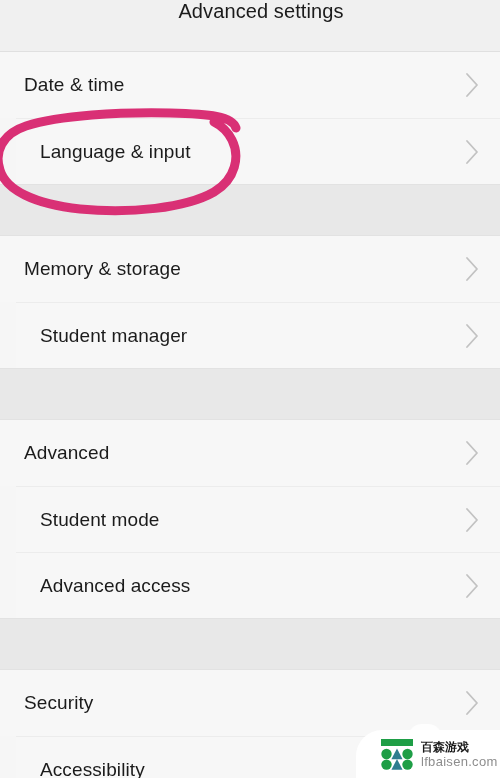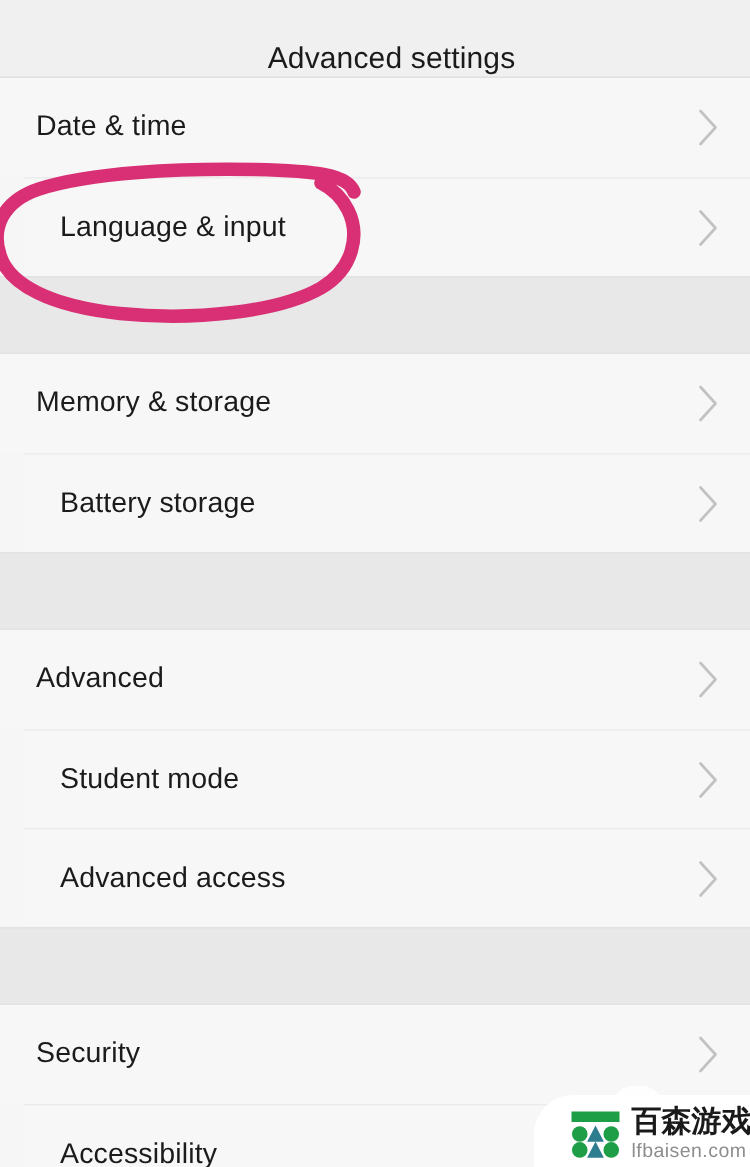--- a/index.html
+++ b/index.html
@@ -19,21 +19,21 @@
     background: #f6f6f6;
   }
 
   
   .header {
     position: relative;
     height: 52px;
     background: #f0f0f0;
     border-bottom: 1px solid #e0e0e0;
     display: flex;
-    align-items: flex-end;
+    align-items: flex-start;
     justify-content: center;
     box-sizing: border-box;
     padding-left: 22px;
   }
   .header-title {
     font-size: 20px;
     color: #1b1b1b;
     letter-spacing: 0.1px;
     font-weight: 400;
   }
@@ -125,21 +125,21 @@
     position: absolute;
     left: 24px;
     top: 22px;
     display: flex;
     align-items: center;
     gap: 7px;
   }
   .wm-mark { width: 34px; height: 32px; display: block; }
   .wm-text { line-height: 1; }
   .wm-cn {
-    font-size: 20px;
+    font-size: 12px;
     font-weight: bold;
     color: #1a1a1a;
     letter-spacing: 0px;
     white-space: nowrap;
   }
   .wm-url {
     font-size: 13px;
     color: #8d8d8d;
     letter-spacing: 0.3px;
     margin-top: 2px;
@@ -181,21 +181,21 @@
     <div class="group">
       <div class="row">
         <div class="row-label">Memory &amp; storage</div>
         <div class="chevron">
           <svg width="16" height="26" viewBox="0 0 16 26">
               <path d="M3 2 L13 13 L3 24" fill="none" stroke="#c2c2c2" stroke-width="1.8" stroke-linecap="round" stroke-linejoin="round"></path>
             </svg>
         </div>
       </div>
       <div class="row">
-        <div class="row-label">Battery storage</div>
+        <div class="row-label">Student manager</div>
         <div class="chevron">
           <svg width="16" height="26" viewBox="0 0 16 26">
               <path d="M3 2 L13 13 L3 24" fill="none" stroke="#c2c2c2" stroke-width="1.8" stroke-linecap="round" stroke-linejoin="round"></path>
             </svg>
         </div>
       </div>
     </div>
 
     <div class="band"></div>
 

